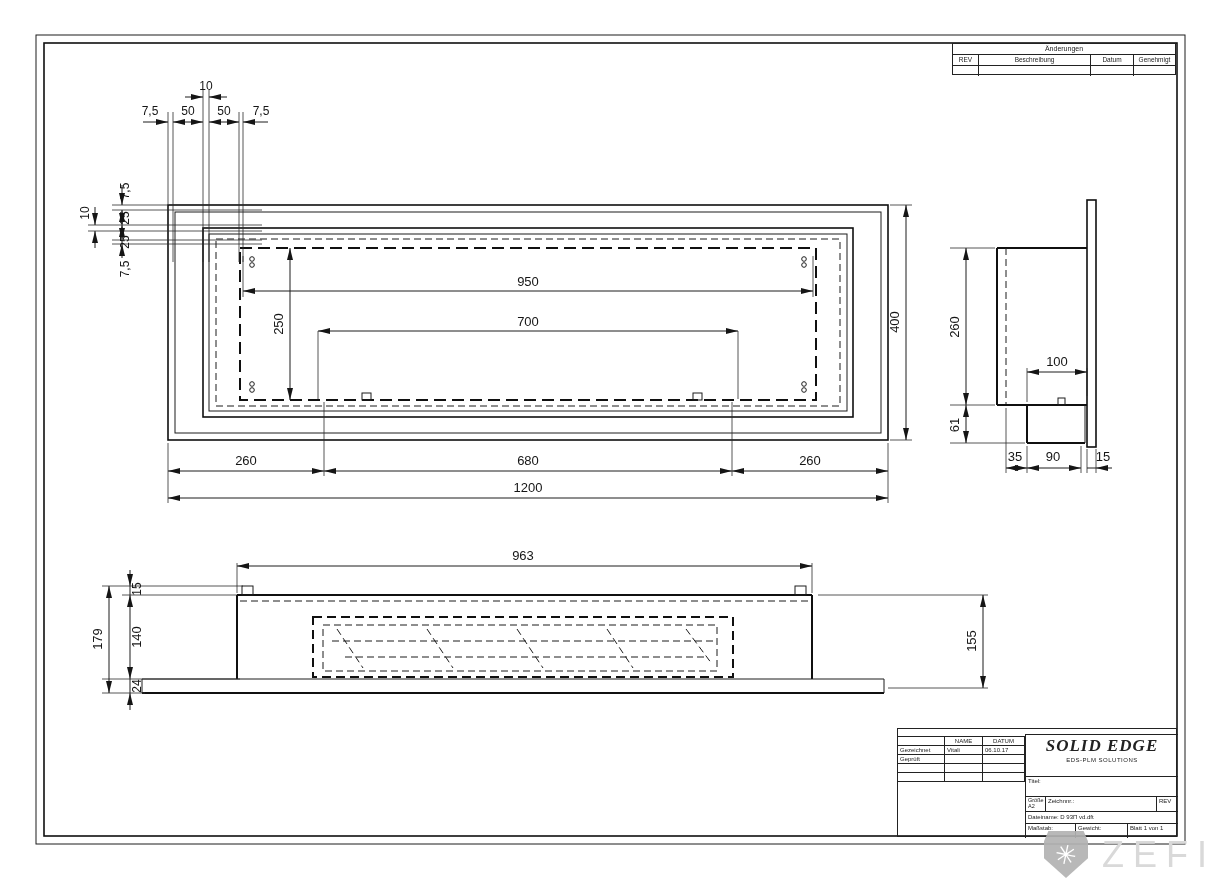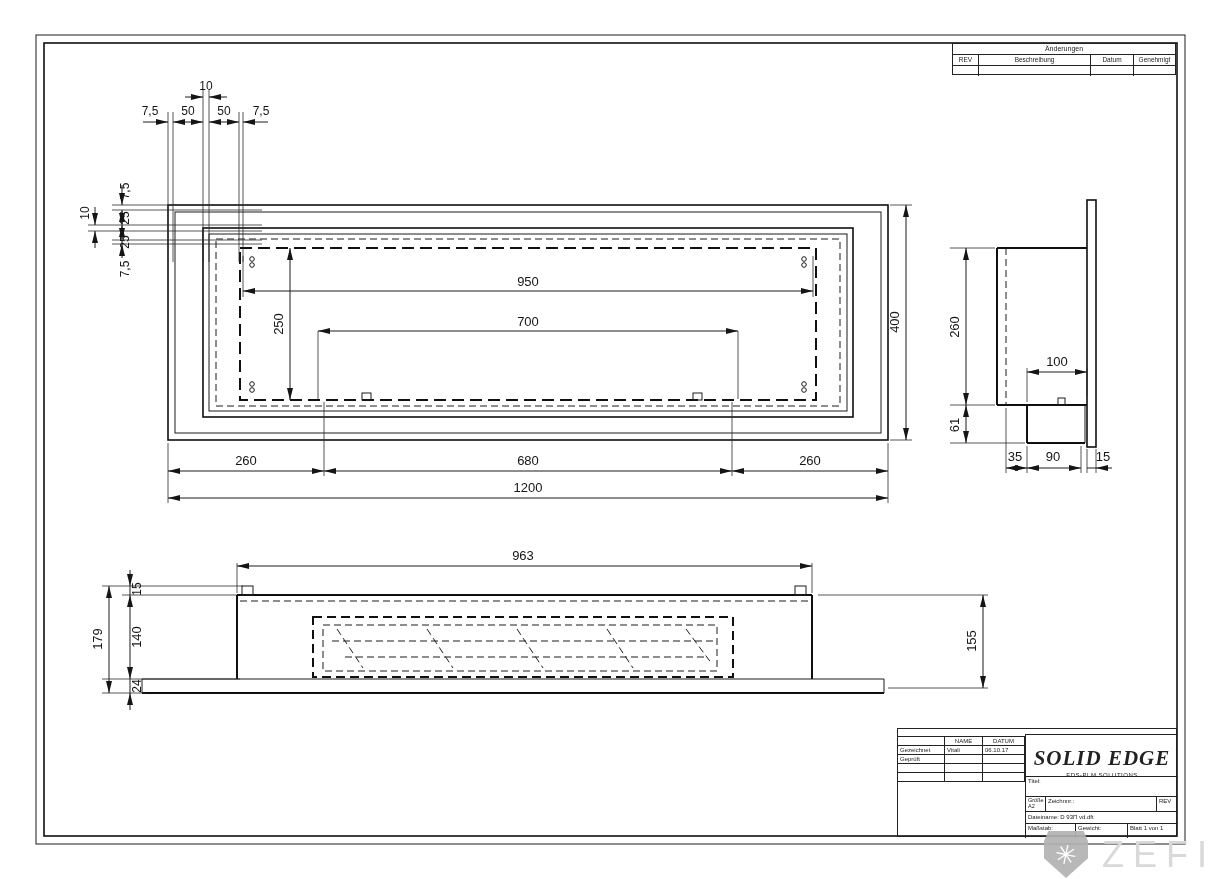--- a/index.html
+++ b/index.html
@@ -36,21 +36,21 @@
   .tb{position:absolute;box-sizing:border-box;border-left:1px solid #222;border-top:1px solid #222;
       font-size:6px;overflow:hidden;padding:1px 2px;}
   .tb.noleft{border-left:none}
   .tb-left{position:absolute;left:0;top:7px;width:127px;height:45px;display:grid;
            grid-template-columns:47px 38px 42px;grid-auto-rows:9px;border-top:1px solid #222;box-sizing:border-box;}
   .tb-left .lc{box-sizing:border-box;border-right:1px solid #222;border-bottom:1px solid #222;
                font-size:6px;line-height:8px;padding:0 2px;overflow:hidden;}
   .tb-left .lc.hd{text-align:center}
   .tb-big{position:absolute;left:0;top:52px;width:127px;height:57px;box-sizing:border-box;}
   .brand-box{left:127px;top:5px;width:153px;height:42px;text-align:center;}
-  .brand{font-size:21px;font-style:italic;font-weight:bold;letter-spacing:1px;margin-top:10px;
+  .brand{font-size:17px;font-style:italic;font-weight:bold;letter-spacing:1px;margin-top:0;
          font-family:"Liberation Serif",serif;}
   .brand-sub{font-size:6px;letter-spacing:.5px;margin-top:1px;}
   .titel-box{left:127px;top:47px;width:153px;height:20px;}
   .size-box{left:127px;top:67px;width:20px;height:15px;font-size:5.5px;line-height:5.5px;}
   .docno-box{left:147px;top:67px;width:111px;height:15px;}
   .rev-box{left:258px;top:67px;width:22px;height:15px;}
   .file-box{left:127px;top:82px;width:153px;height:12px;line-height:9px;}
   .scale-box{left:127px;top:94px;width:50px;height:15px;}
   .weight-box{left:177px;top:94px;width:52px;height:15px;}
   .sheet-box{left:229px;top:94px;width:51px;height:15px;}

